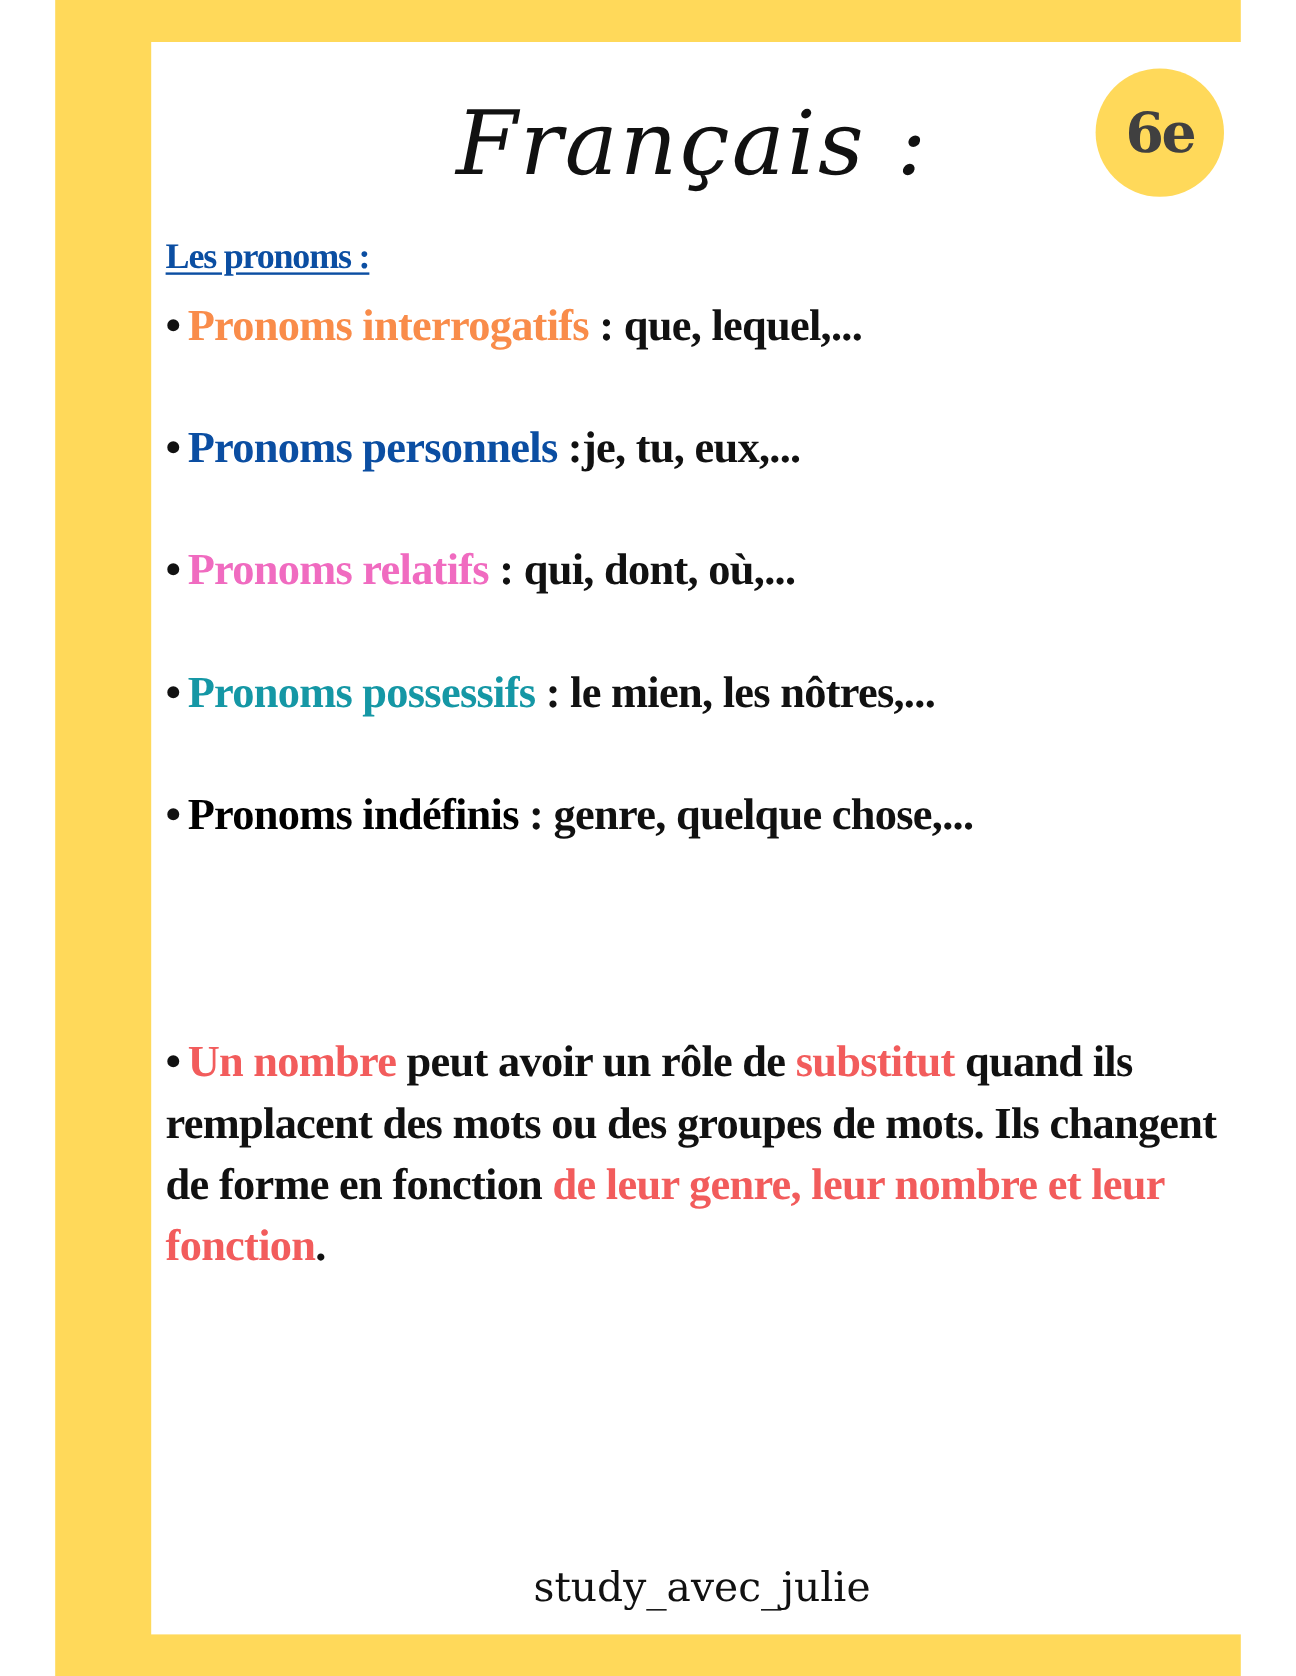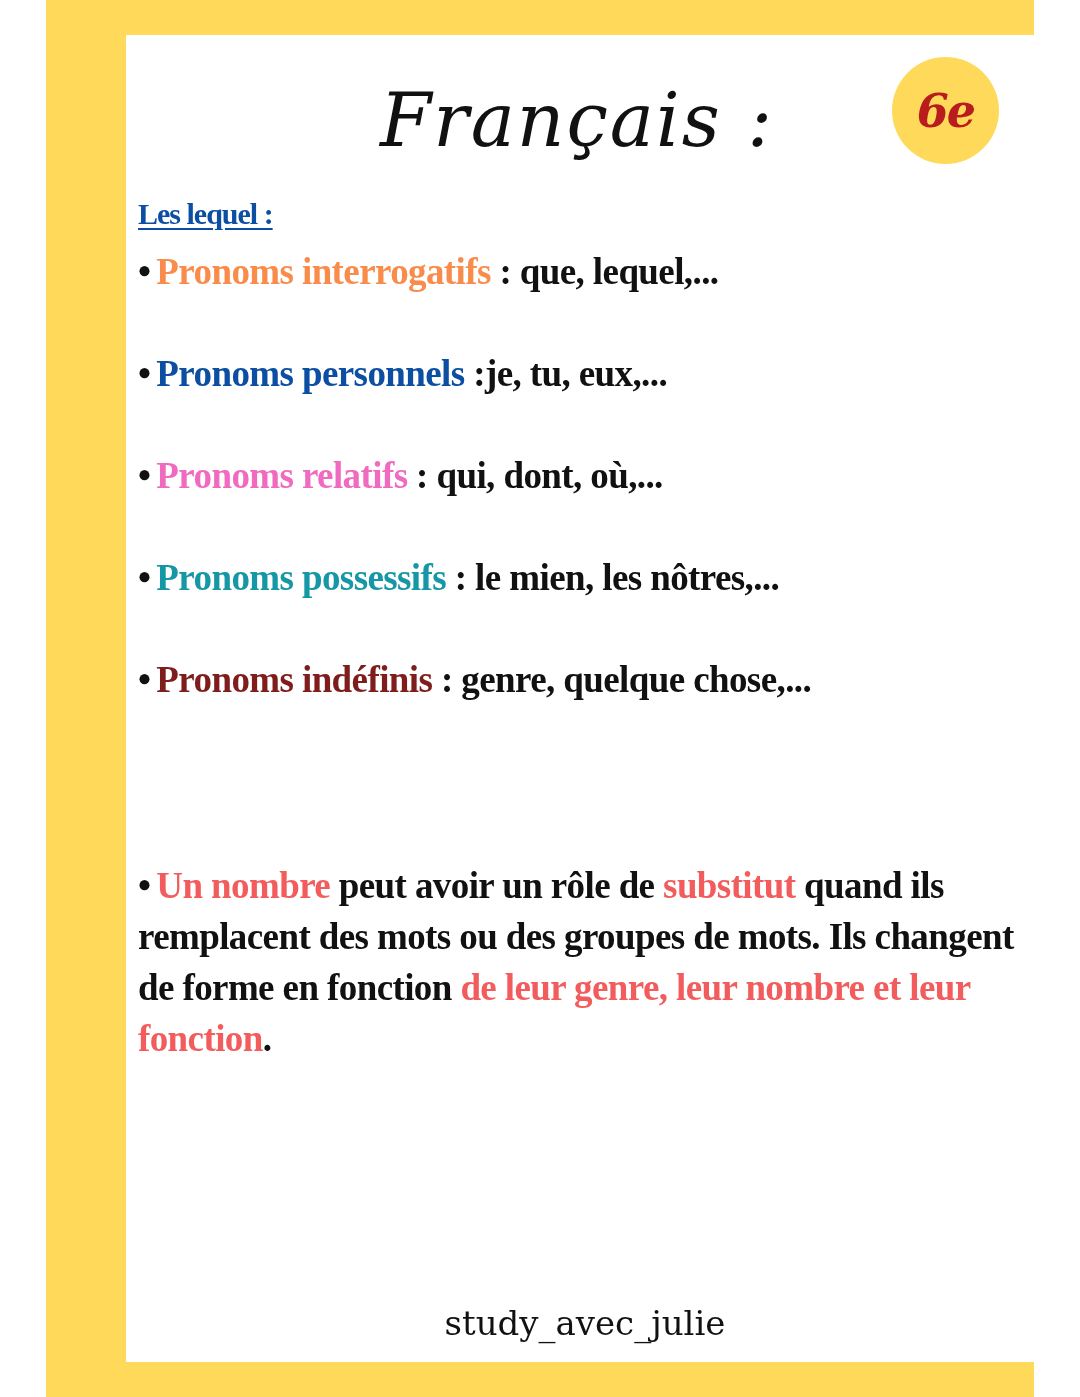--- a/index.html
+++ b/index.html
@@ -38,35 +38,34 @@
       font-family: "DejaVu Serif", serif;
       font-style: italic;
       font-size: 74px;
       line-height: 90px;
       color: #111111;
       letter-spacing: 2px;
       transform: translateX(-8px);
     }
     .badge {
       position: absolute;
-      left: 766px;
+      left: 787px;
       top: 22px;
       width: 107px;
       height: 107px;
       border-radius: 50%;
       background: #FFD95A;
       display: flex;
       align-items: center;
       justify-content: center;
       font-family: "DejaVu Serif", serif;
       font-weight: bold;
       font-size: 46px;
-      color: #b91c1c;
+      color: #404040;
       letter-spacing: -2px;
-      font-style: italic;
     }
     .section-heading {
       position: absolute;
       left: 12px;
       top: 162px;
       font-family: "Liberation Serif", serif;
       font-weight: bold;
       font-size: 30px;
       color: #0B4EA2;
       text-decoration: underline;
@@ -116,40 +115,40 @@
 </head>
 <body>
 
 <div class="frame">
   <div class="panel">
 
     <div class="title">Français :</div>
 
     <div class="badge">6e</div>
 
-    <div class="section-heading">Les lequel :</div>
+    <div class="section-heading">Les pronoms :</div>
 
     <div class="item" style="top:316px;">
       <span class="bullet">•</span><span style="color:#0B4EA2;">Pronoms personnels</span><span style="white-space:pre;"> :</span><span>je, tu, eux,...</span>
     </div>
 
     <div class="item" style="top:214px;">
       <span class="bullet">•</span><span style="color:#F98C4A;">Pronoms interrogatifs</span><span style="white-space:pre;"> : </span><span>que, lequel,...</span>
     </div>
 
     <div class="item" style="top:418px;">
       <span class="bullet">•</span><span style="color:#F06BC0;">Pronoms relatifs</span><span style="white-space:pre;"> : </span><span>qui, dont, où,...</span>
     </div>
 
     <div class="item" style="top:520px;">
       <span class="bullet">•</span><span style="color:#1597A5;">Pronoms possessifs</span><span style="white-space:pre;"> : </span><span>le mien, les nôtres,...</span>
     </div>
 
     <div class="item" style="top:622px;">
-      <span class="bullet">•</span><span style="color:#7f1d1d;">Pronoms indéfinis</span><span style="white-space:pre;"> : </span><span>genre, quelque chose,...</span>
+      <span class="bullet">•</span><span style="color:#000000;">Pronoms indéfinis</span><span style="white-space:pre;"> : </span><span>genre, quelque chose,...</span>
     </div>
 
 
     <div class="para">
       <span class="bullet">•</span><span class="red">Un nombre</span><span> peut avoir un rôle de </span><span class="red">substitut</span><span> quand ils remplacent des mots ou des groupes de mots. Ils changent de forme en fonction </span><span class="red">de leur genre, leur nombre et leur fonction</span><span>.</span>
     </div>
 
     <div class="footer">study_avec_julie</div>
 
   </div>

